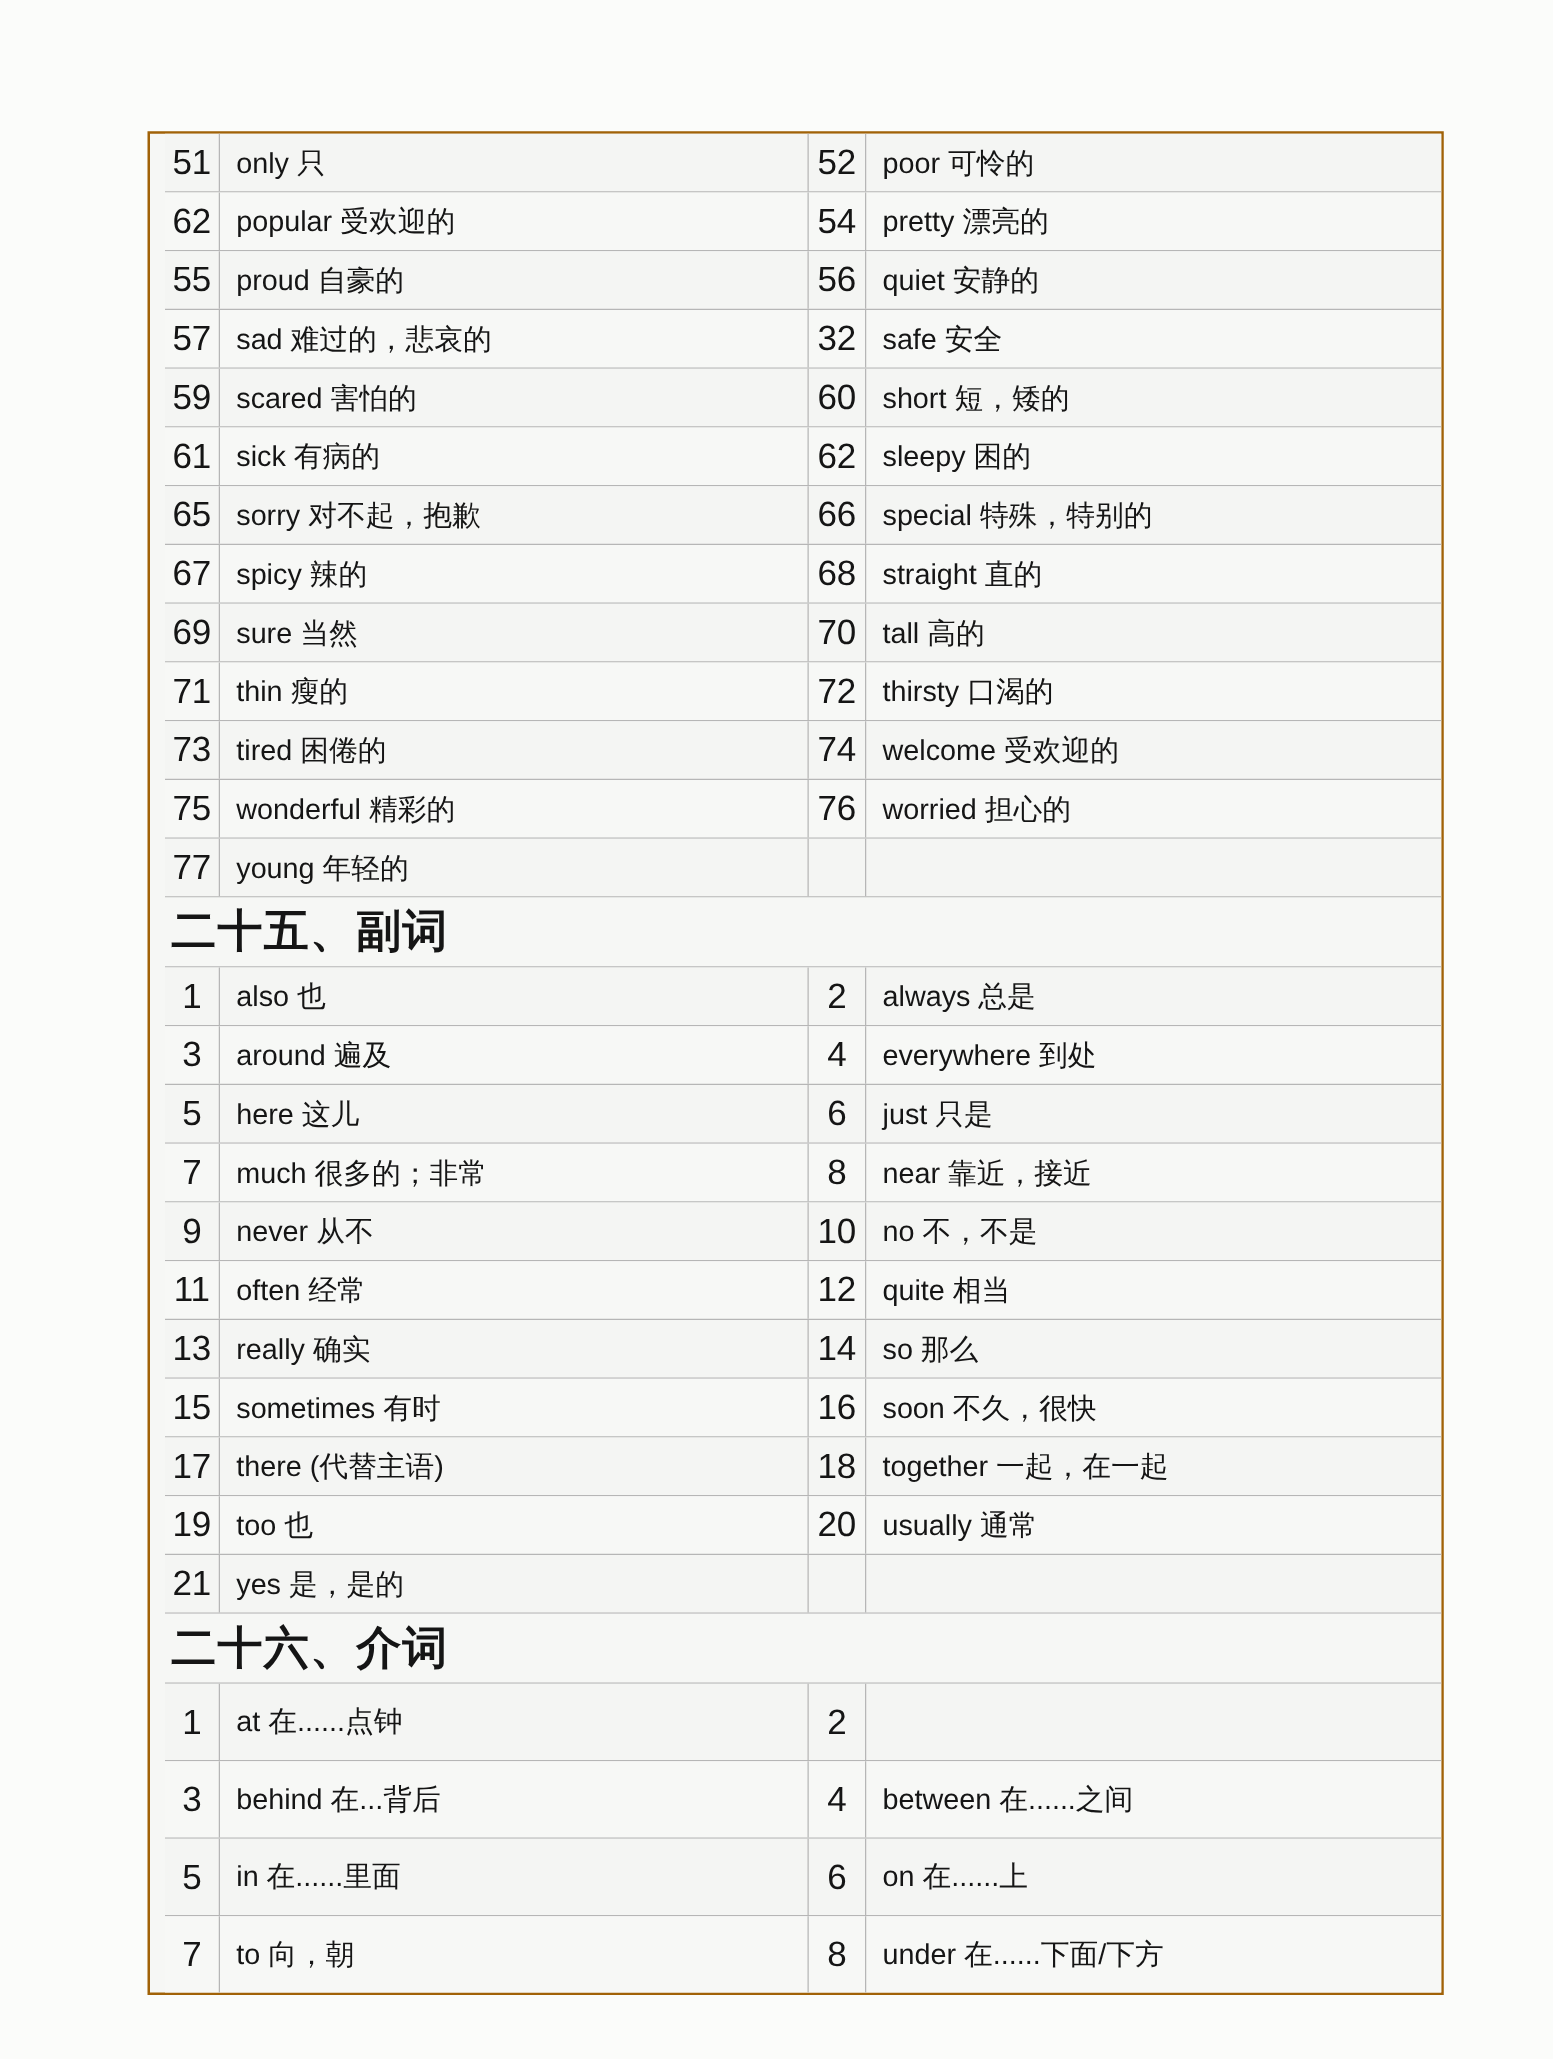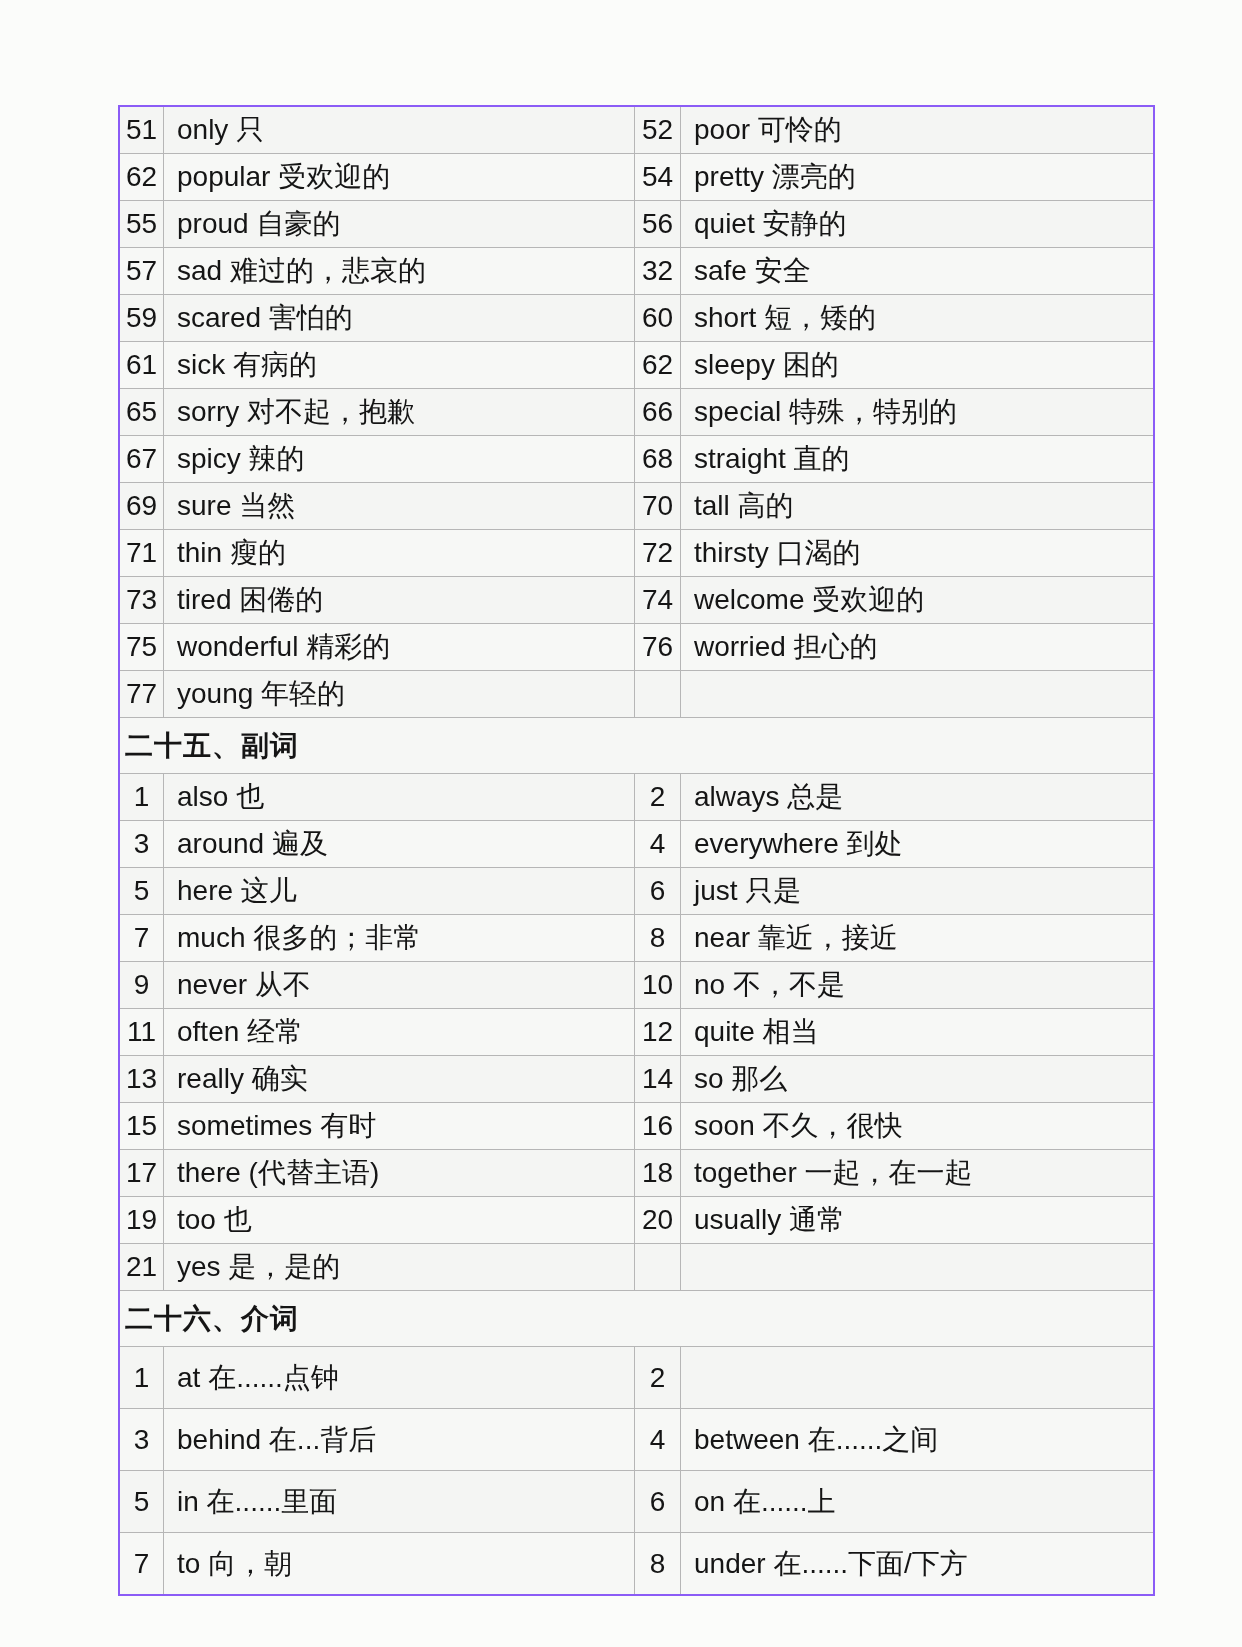--- a/index.html
+++ b/index.html
@@ -13,23 +13,24 @@
     font-family: "Liberation Sans", "DejaVu Sans", sans-serif;
     color: #151515;
     position: relative;
     overflow: hidden;
   }
   #vocab-table {
     position: absolute;
     left: 118px;
     top: 105px;
     width: 1037px;
-    border: 2px solid #8b5cf6;
+    border: 2px solid #a16207;
     background: #f6f7f5;
     box-sizing: border-box;
+    padding-left: 12px;
   }
   .vrow {
     border-bottom: 1px solid #b6b6b6;
   }
   .vrow:last-child {
     border-bottom: none;
   }
   .row {
     display: flex;
     align-items: stretch;
@@ -52,37 +53,37 @@
     box-sizing: border-box;
   }
   .right-num {
     flex: 0 0 47px;
     border-left: 1px solid #b6b6b6;
   }
   .word {
     display: flex;
     align-items: center;
     padding-left: 13px;
-    font-size: 28px;
+    font-size: 23px;
     white-space: nowrap;
     overflow: hidden;
     box-sizing: border-box;
   }
   .left-word {
     flex: 0 0 470px;
   }
   .right-word {
     flex: 1 1 auto;
   }
   .section-header {
     height: 55px;
     display: flex;
     align-items: center;
     font-weight: bold;
-    font-size: 28px;
+    font-size: 36px;
     padding-left: 5px;
     background: #f6f7f5;
     letter-spacing: 1px;
   }
 </style>
 </head>
 <body>
 
 <div id="vocab-table">
     <div class="row vrow">

